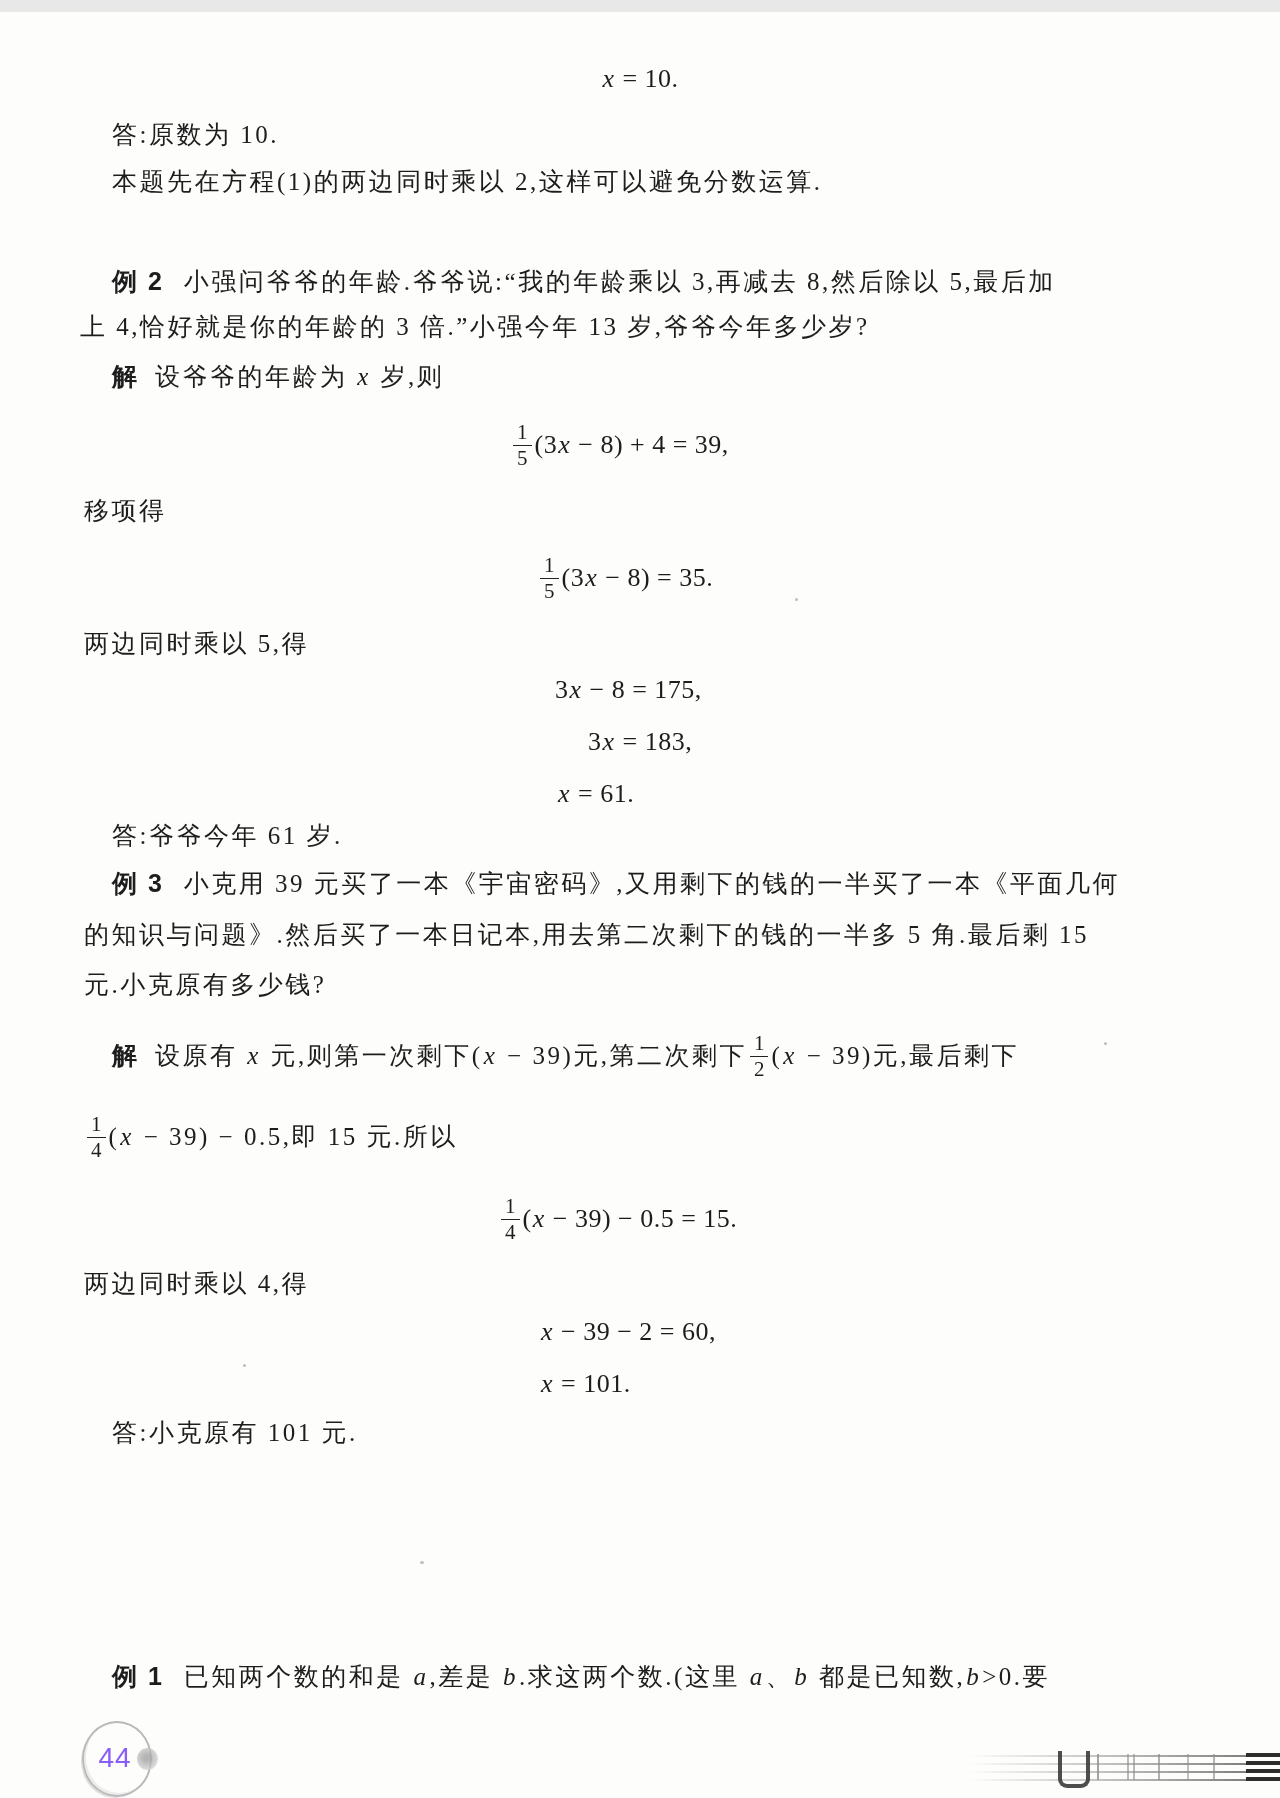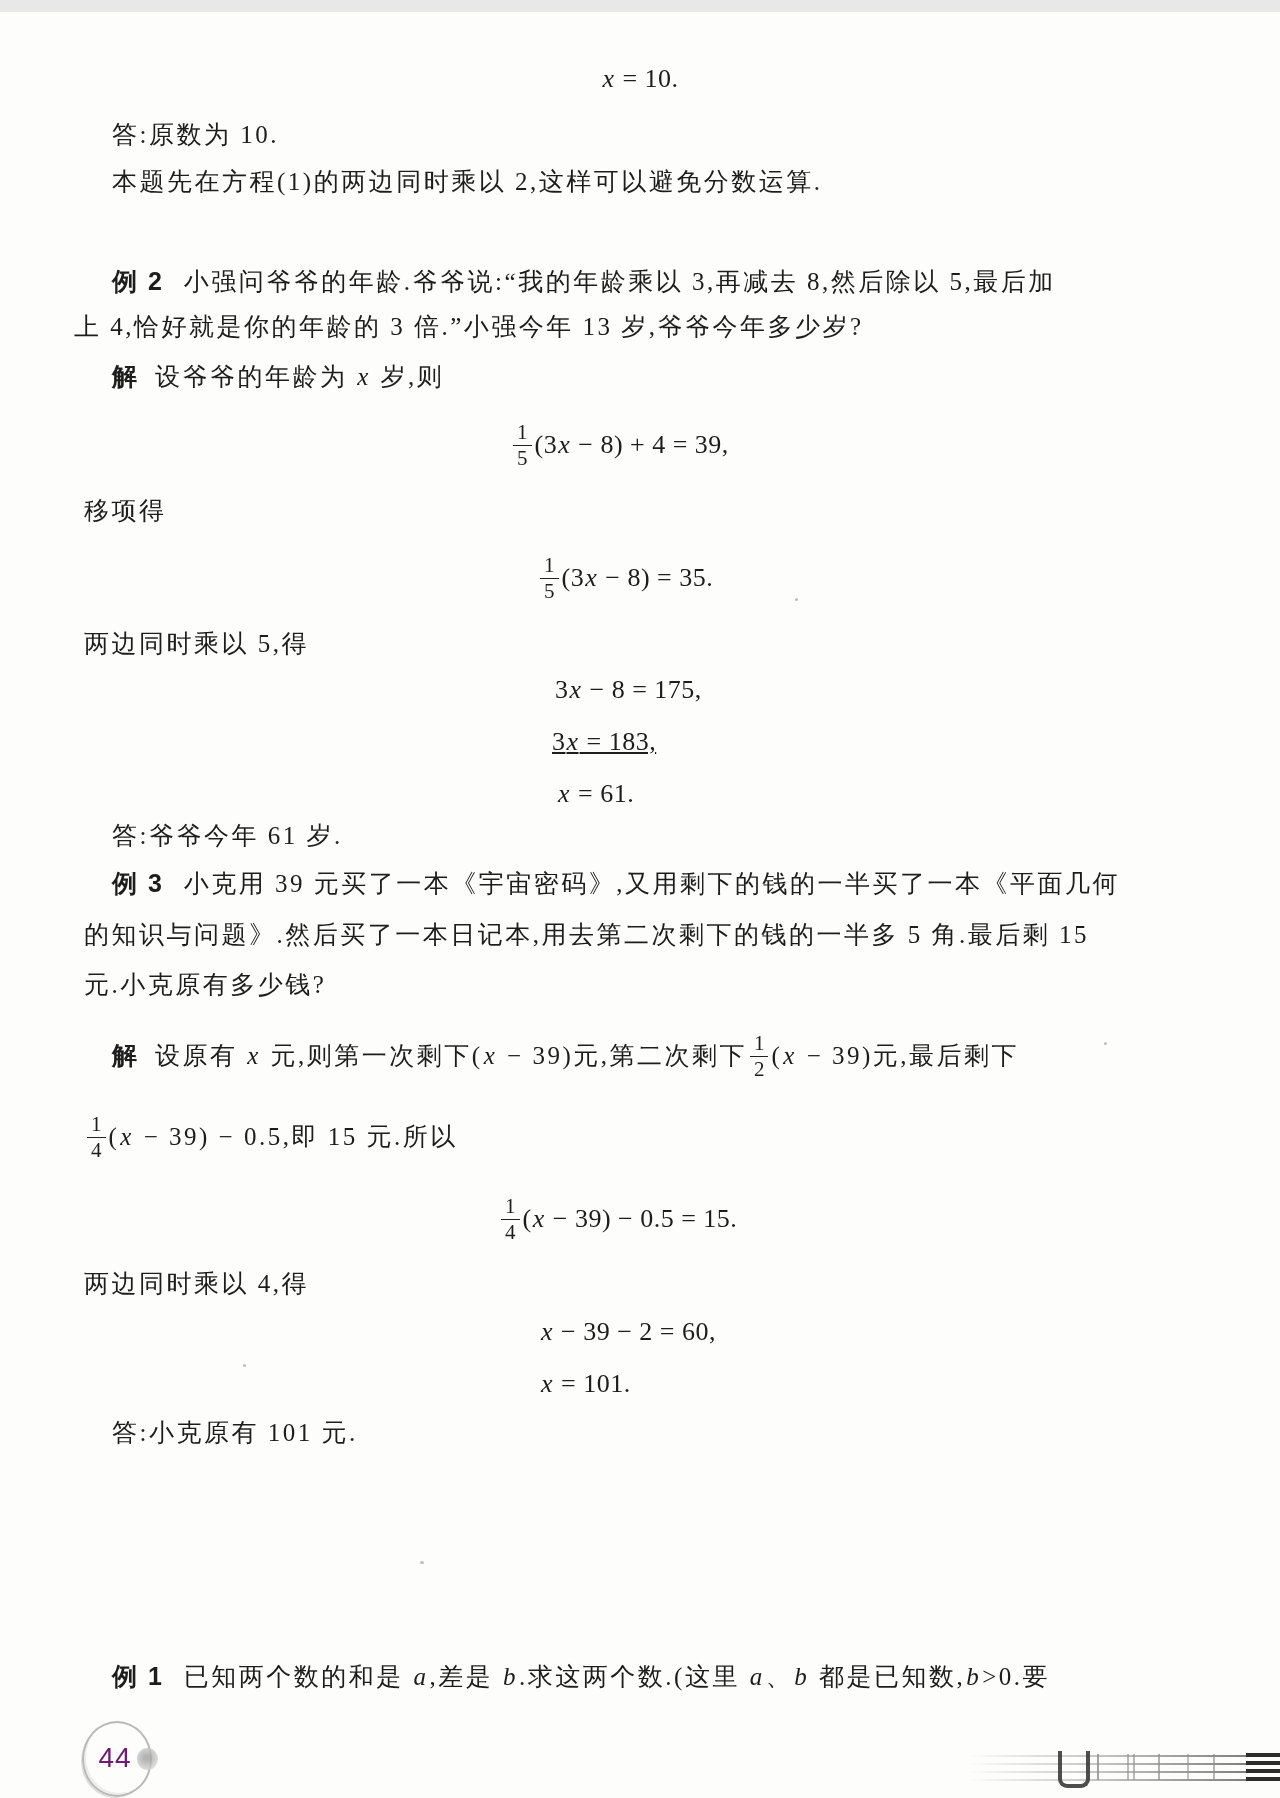--- a/index.html
+++ b/index.html
@@ -40,21 +40,21 @@
   
   .badge-circle{
     position:absolute;left:82px;top:1709px;width:66px;height:72px;
     border:2px solid #b9b9b9;border-radius:50%;
     box-shadow:-2px 2px 0 -1px #dedede, inset 2px -2px 0 0 #ececec;
   }
   .badge-num{
     position:absolute;left:82px;top:1709px;width:66px;height:72px;
     line-height:74px;text-align:center;
     font-family:"Liberation Sans","DejaVu Sans",sans-serif;
-    font-size:28px;color:#701a75;letter-spacing:1px;
+    font-size:28px;color:#8b5cf6;letter-spacing:1px;
   }
   .badge-dot{
     position:absolute;left:137px;top:1736px;width:21px;height:22px;border-radius:50%;
     background:radial-gradient(circle at 45% 45%, #9c9c9c 15%, #c3c3c3 55%, #eaeaea 95%);
     opacity:.75;
   }
   
   .artifact{position:absolute;}
   .hline{height:2px;background:linear-gradient(to left,#6f6f6f,#b5b5b5 45%,rgba(190,190,190,0) 96%);}
   .u-shape{
@@ -73,36 +73,36 @@
 
   <div class="line eq" style="top:52px;left:0;right:0;text-align:center;"><span class="mi">x</span><span class="mr"> = 10.</span></div>
 
   <div class="line body-t" style="top:107px;left:112px;">答:原数为 10.</div>
 
   <div class="line body-t" style="top:154px;left:112px;">本题先在方程(1)的两边同时乘以 2,这样可以避免分数运算.</div>
 
   <div class="line body-t" style="top:253px;left:112px;">
     <span class="lbl">例 2</span><span>小强问爷爷的年龄.爷爷说:“我的年龄乘以 3,再减去 8,然后除以 5,最后加</span>
   </div>
-  <div class="line body-t" style="top:299px;left:74px;">上 4,恰好就是你的年龄的 3 倍.”小强今年 13 岁,爷爷今年多少岁?</div>
+  <div class="line body-t" style="top:299px;left:80px;">上 4,恰好就是你的年龄的 3 倍.”小强今年 13 岁,爷爷今年多少岁?</div>
 
   <div class="line body-t" style="top:348px;left:112px;">
     <span class="lbl sol-lbl">解</span><span><span class="mr">设爷爷的年龄为 </span><span class="mi">x</span><span class="mr"> 岁,则</span></span>
   </div>
 
   <div class="line eq eqline" style="top:402px;left:510px;"><span class="frac"><span class="num">1</span><span class="den">5</span></span><span class="mr">(3</span><span class="mi">x</span><span class="mr"> − 8) + 4 = 39,</span></div>
 
   <div class="line body-t" style="top:483px;left:84px;">移项得</div>
 
   <div class="line eq eqline" style="top:535px;left:537px;"><span class="frac"><span class="num">1</span><span class="den">5</span></span><span class="mr">(3</span><span class="mi">x</span><span class="mr"> − 8) = 35.</span></div>
 
   <div class="line body-t" style="top:616px;left:84px;">两边同时乘以 5,得</div>
 
   <div class="line eq" style="top:663px;left:555px;text-align:center;"><span class="mr">3</span><span class="mi">x</span><span class="mr"> − 8 = 175,</span></div>
-  <div class="line eq" style="top:715px;left:552px;text-decoration:underline;"><span class="mr">3</span><span class="mi">x</span><span class="mr"> = 183,</span></div>
+  <div class="line eq" style="top:715px;left:588px;"><span class="mr">3</span><span class="mi">x</span><span class="mr"> = 183,</span></div>
   <div class="line eq" style="top:767px;left:557px;"><span class="mi">x</span><span class="mr"> = 61.</span></div>
 
   <div class="line body-t" style="top:808px;left:112px;">答:爷爷今年 61 岁.</div>
 
   <div class="line body-t" style="top:855px;left:112px;">
     <span class="lbl">例 3</span><span>小克用 39 元买了一本《宇宙密码》,又用剩下的钱的一半买了一本《平面几何</span>
   </div>
   <div class="line body-t" style="top:907px;left:84px;">的知识与问题》.然后买了一本日记本,用去第二次剩下的钱的一半多 5 角.最后剩 15</div>
   <div class="line body-t" style="top:957px;left:84px;">元.小克原有多少钱?</div>
 

